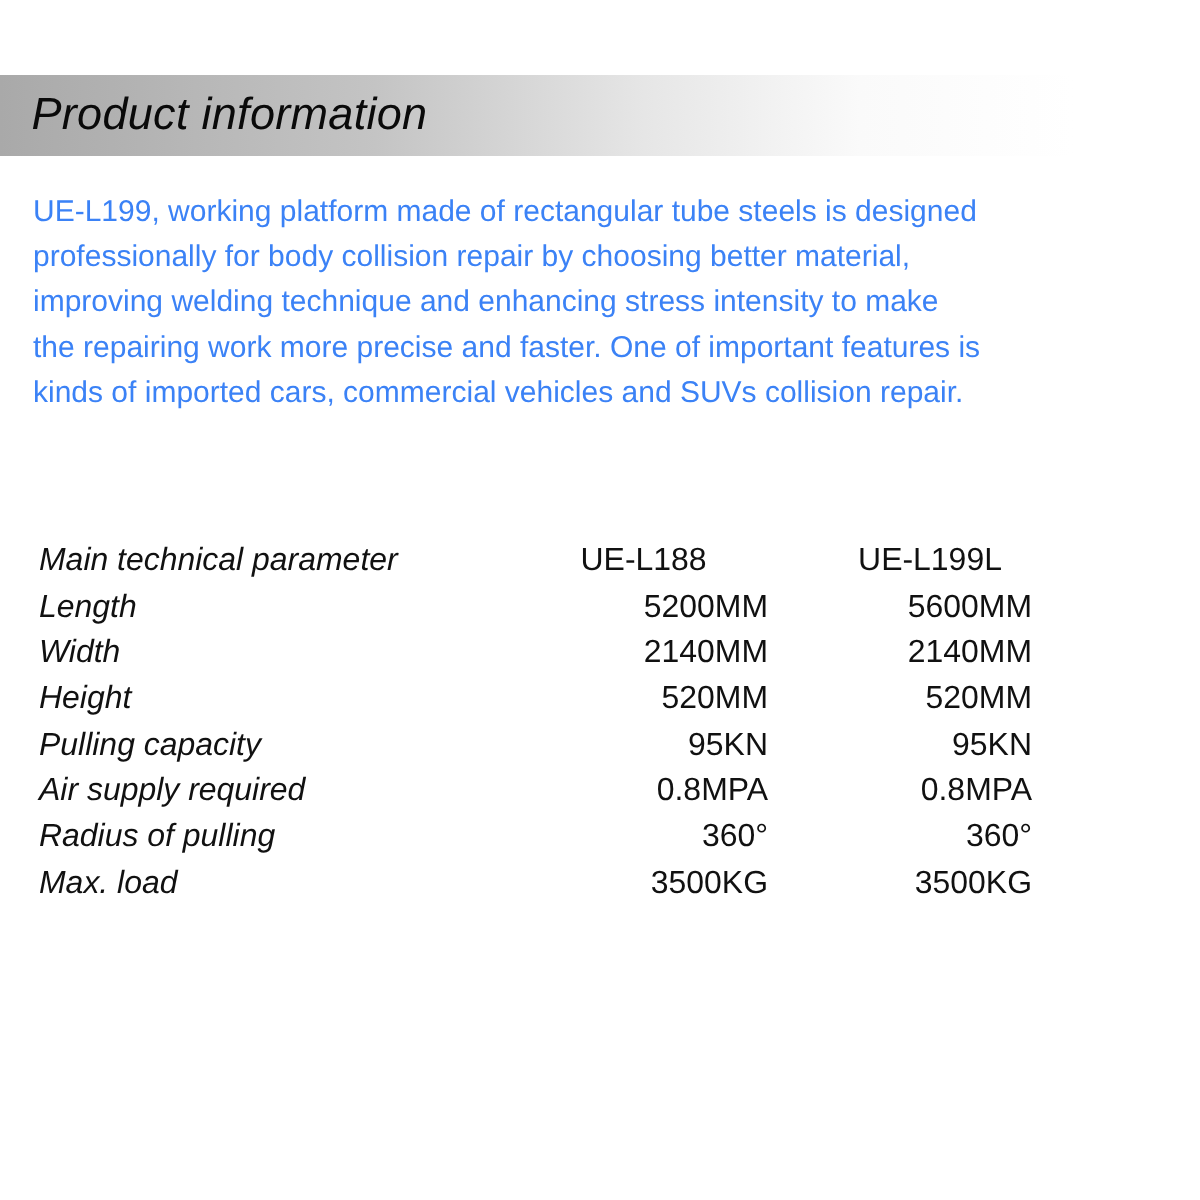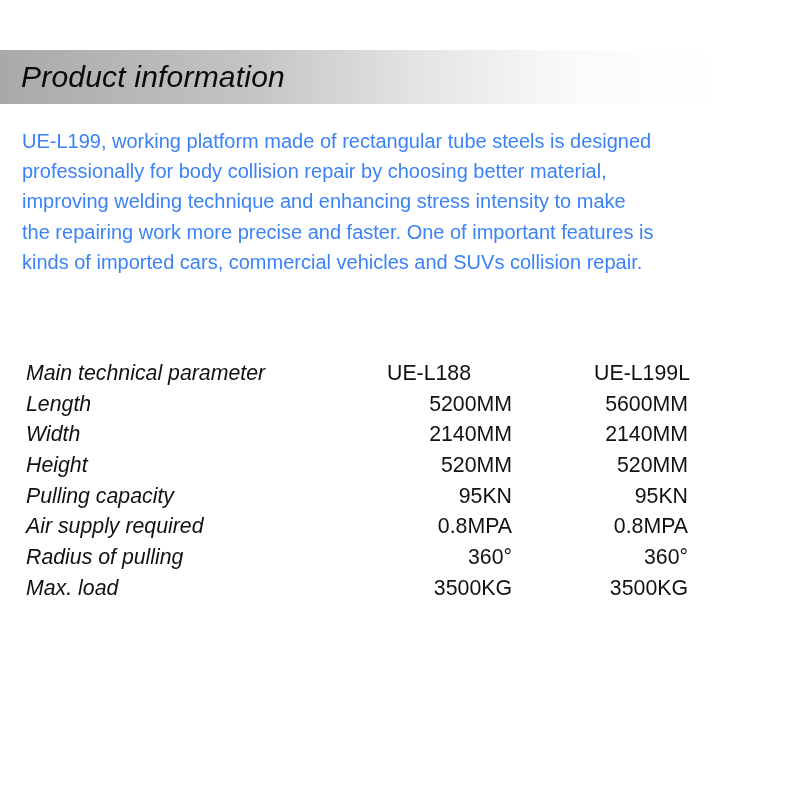--- a/index.html
+++ b/index.html
@@ -20,21 +20,21 @@
       position: absolute; left: 22px; top: 126px; width: 770px;
       font-size: 20px; line-height: 30.2px; color: #3b82f6; margin: 0;
     }
     .description .line { display: block; white-space: nowrap; }
     .specs { position: absolute; left: 26px; top: 358px; }
     .spec-row { position: relative; height: 30.7px; font-size: 21.3px; line-height: 30px; white-space: nowrap; }
     .spec-row .label { position: absolute; left: 0; font-style: italic; }
     .spec-row .v1 { position: absolute; left: 326px; width: 129px; text-align: right; margin-left: 31px; }
     .spec-row .v2 { position: absolute; left: 530px; width: 132px; text-align: right; }
     .spec-row.head .v1 { left: 330px; text-align: left; width: 130px; }
-    .spec-row.head .v2 { left: 524px; text-align: right; width: 140px; }
+    .spec-row.head .v2 { left: 524px; text-align: center; width: 140px; }
   </style>
 </head>
 <body>
 
 <div class="banner">
   <div class="banner-title">Product information</div>
 </div>
 
 <p class="description">
   <span class="line">UE-L199, working platform made of rectangular tube steels is designed</span>

